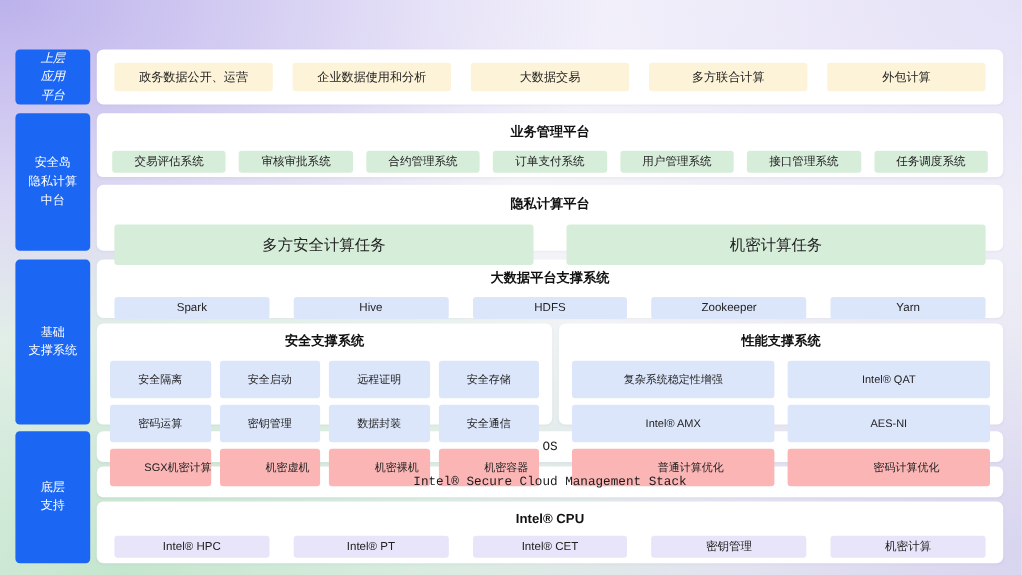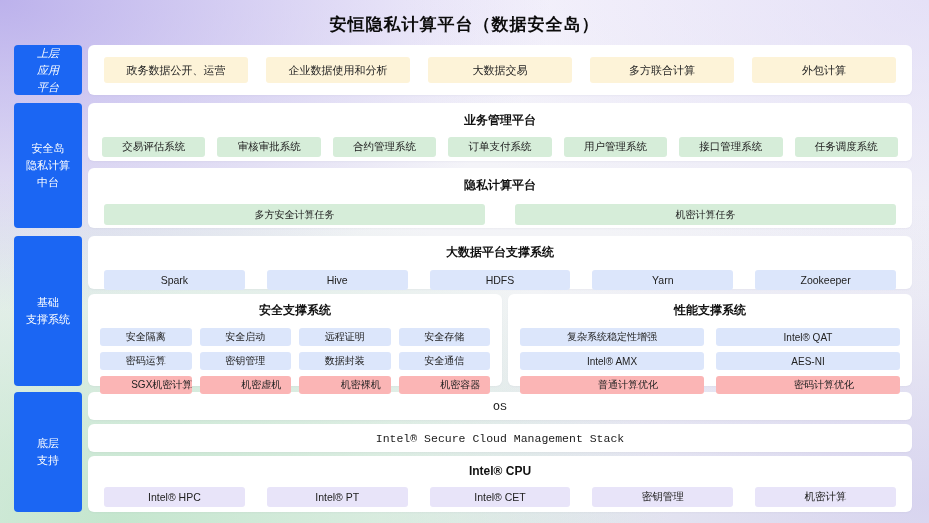--- a/index.html
+++ b/index.html
@@ -58,46 +58,45 @@
   .row-p2{margin-top:8px;padding:0 14px;gap:12px;}
   .row-p3{margin-top:10px;padding:0 16px;gap:30px;}
   .row-p4{margin-top:9px;padding:0 16px;gap:22px;justify-content:space-between;}
   .row-p8{margin-top:9px;padding:0 16px;gap:22px;}
   .box{
     flex:1;display:flex;align-items:center;justify-content:center;
     border-radius:3px;color:#222;text-align:center;
     white-space:nowrap;overflow:hidden;
   }
   .h26{height:26px;font-size:11px;}
-  .h21{height:21px;font-size:10px;}
+  .h21{height:37px;font-size:14px;}
   .h20{height:20px;font-size:10.5px;}
   .cream{background:#fdf3d8;}
   .green{background:#d6edd9;}
   .blue{background:#dce6fb;}
   .pink{background:#fbb5b5;padding-left:32px;}
   .lav{background:#e8e4f9;}
   .grid4{
     display:grid;grid-template-columns:repeat(4,1fr);
     gap:6px 8px;margin-top:9px;
   }
   .grid2{
     display:grid;grid-template-columns:repeat(2,1fr);
     gap:6px 12px;margin-top:9px;
   }
   .cell{
-    height:18px;display:flex;align-items:center;justify-content:center;
+    height:34px;display:flex;align-items:center;justify-content:center;
     border-radius:3px;font-size:10px;color:#222;white-space:nowrap;overflow:hidden;
   }
 </style>
 </head>
 <body>
 
 <div class="stage">
 
-  <div class="title">安恒隐私计算平台（数据安全岛）</div>
 
   <div class="sidebar-item si1">上层
 应用
 平台</div>
   <div class="sidebar-item si2">安全岛
 隐私计算
 中台</div>
   <div class="sidebar-item si3">基础
 支撑系统</div>
   <div class="sidebar-item si4">底层
@@ -133,22 +132,22 @@
         <div class="box green h21">机密计算任务</div>
       </div>
     </div>
 
     <div class="panel p4">
       <div class="phead">大数据平台支撑系统</div>
       <div class="row row-p4">
         <div class="box blue h20">Spark</div>
         <div class="box blue h20">Hive</div>
         <div class="box blue h20">HDFS</div>
+        <div class="box blue h20">Zookeeper</div>
         <div class="box blue h20">Yarn</div>
-        <div class="box blue h20">Zookeeper</div>
       </div>
     </div>
 
     <div class="split">
       <div class="panel p5a">
         <div class="phead">安全支撑系统</div>
         <div class="grid4">
           <div class="cell blue">安全隔离</div>
           <div class="cell blue">安全启动</div>
           <div class="cell blue">远程证明</div>

